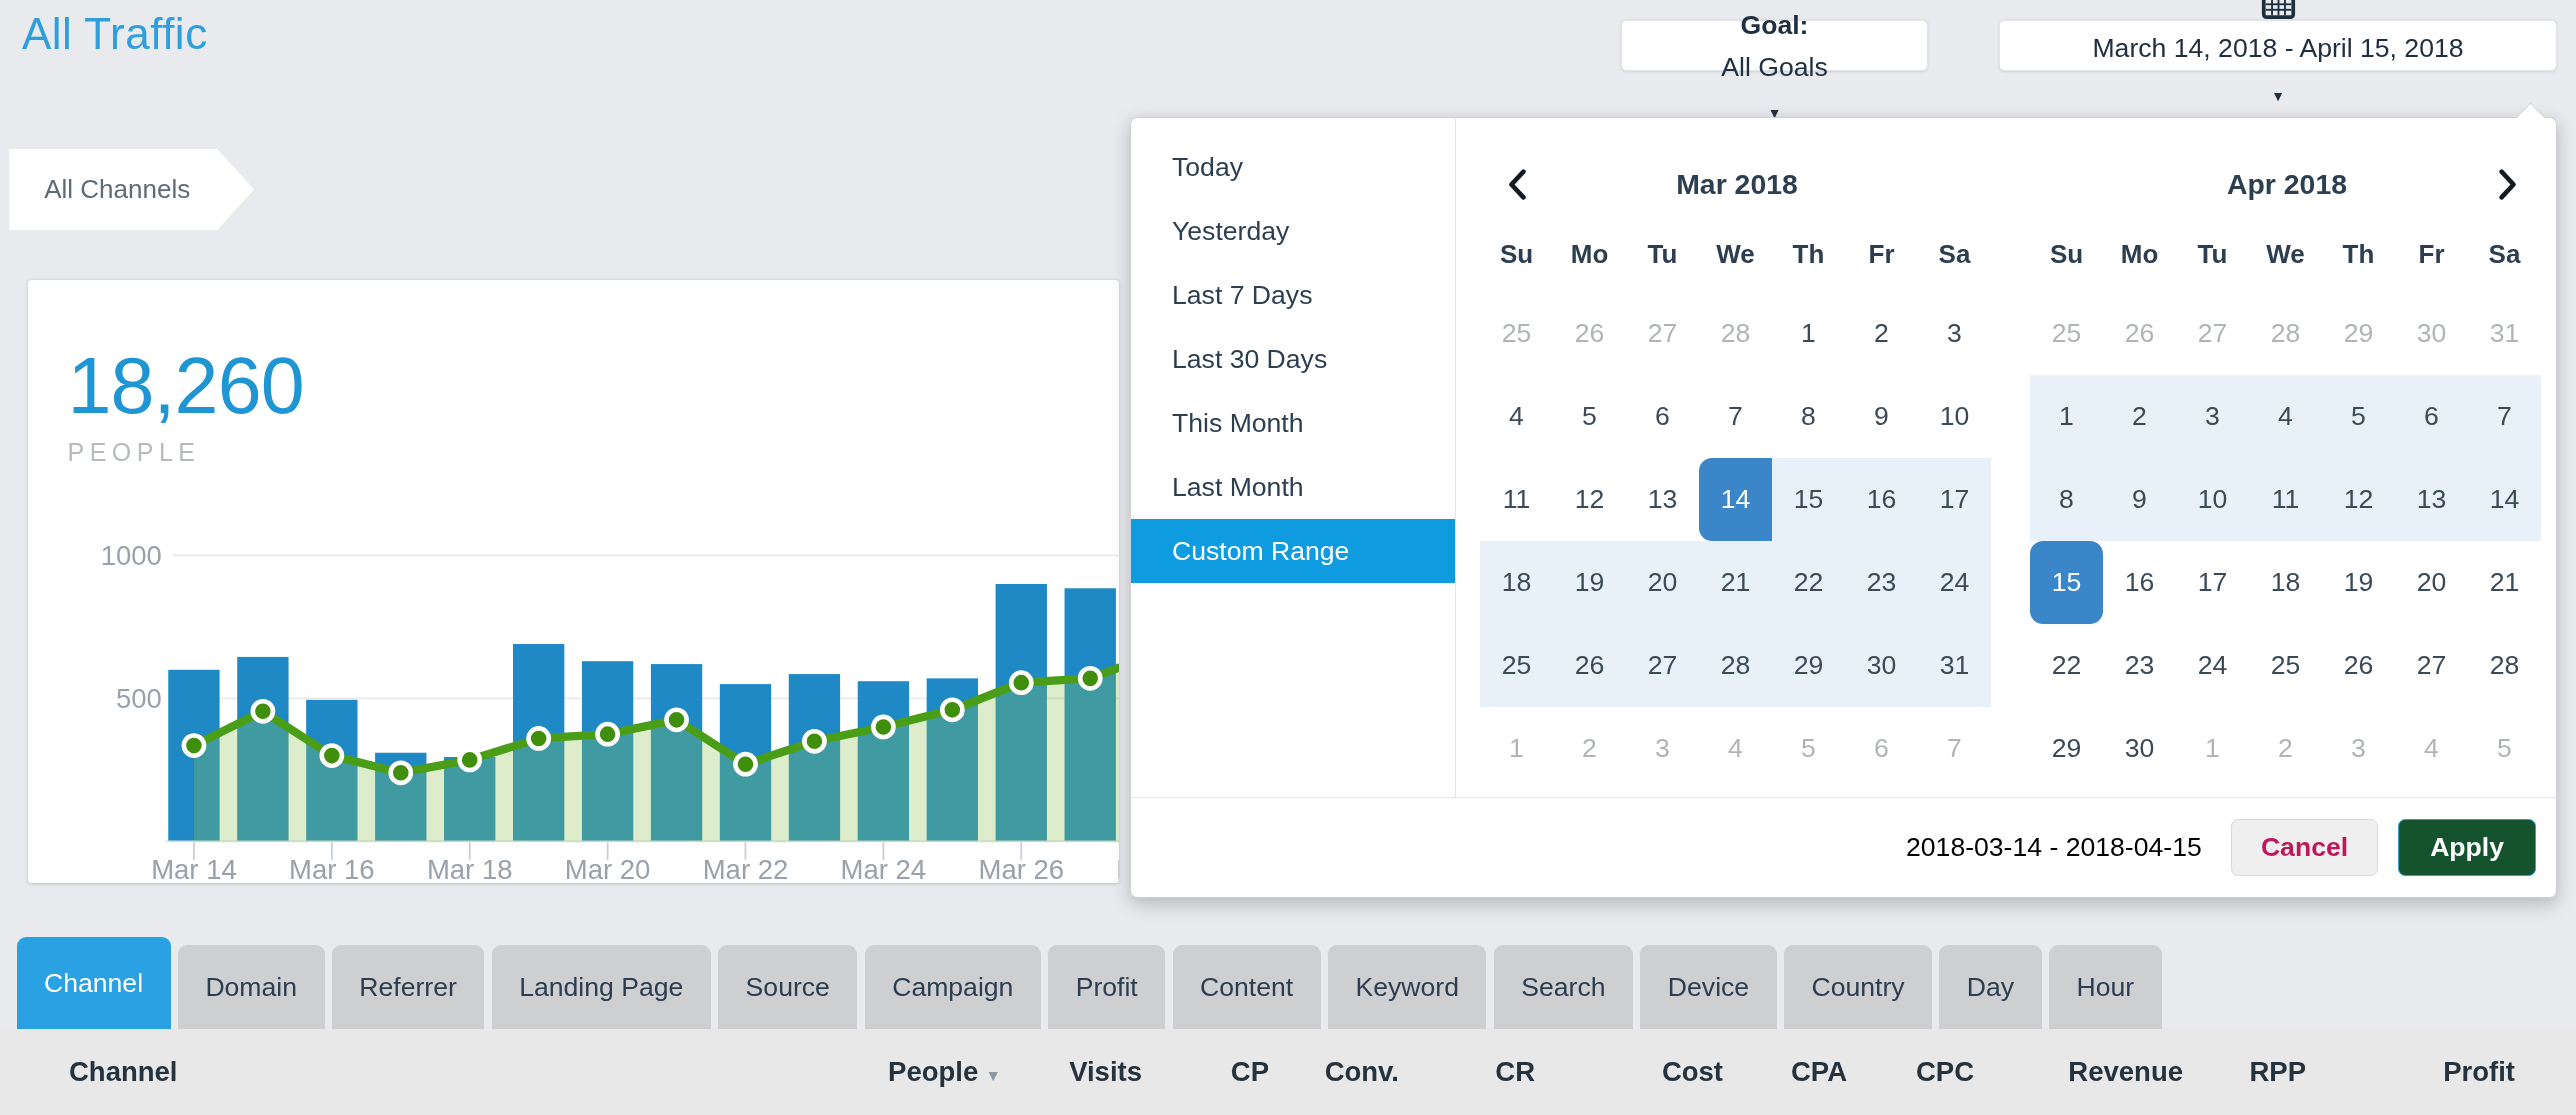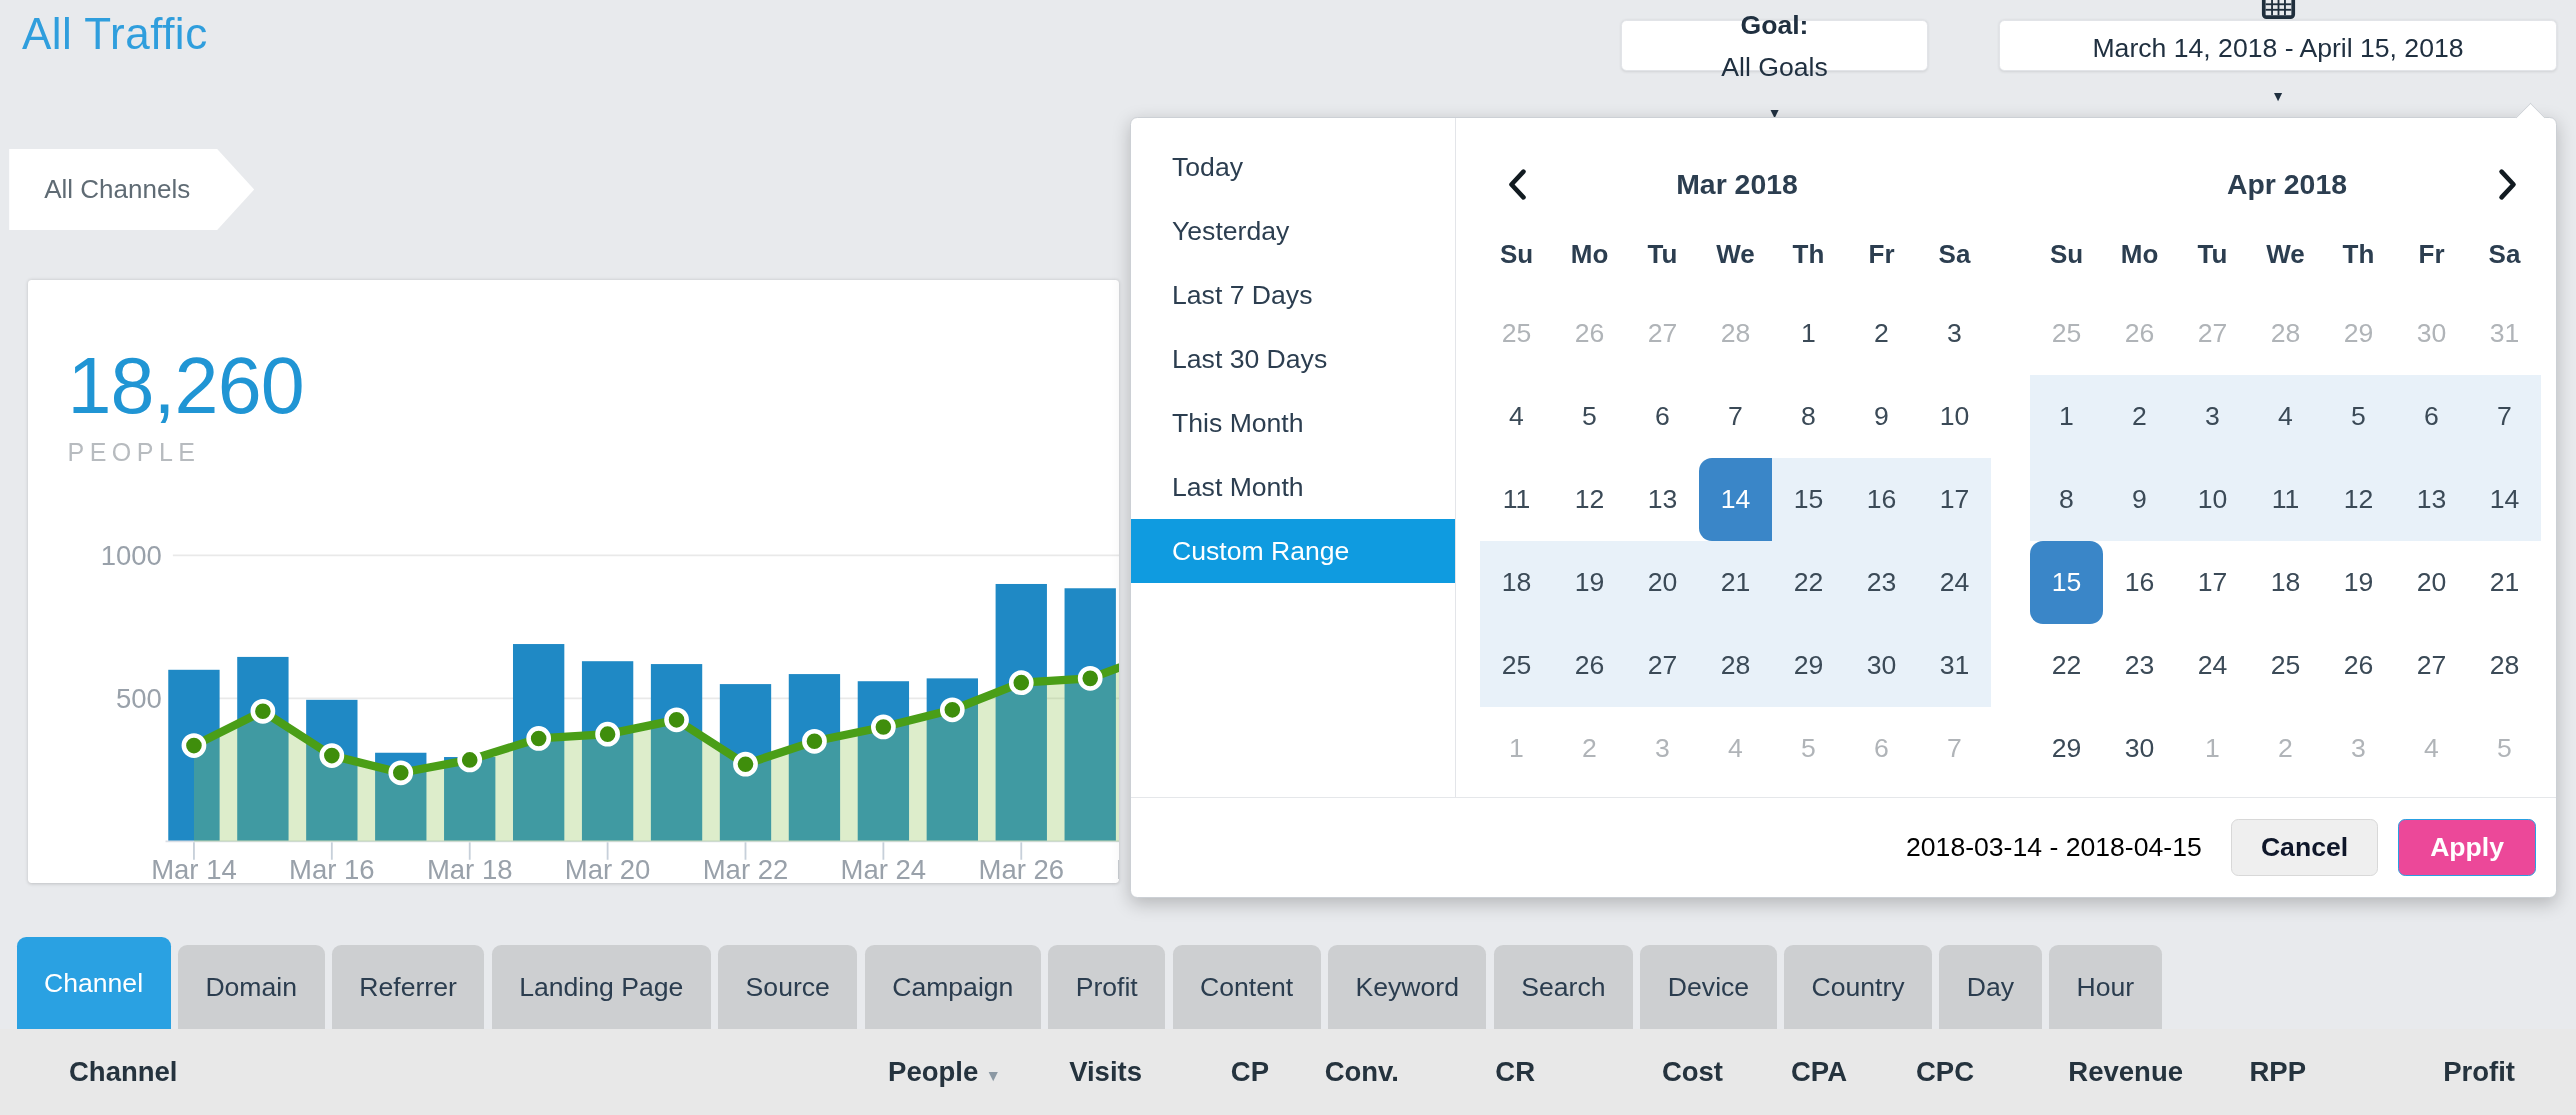--- a/index.html
+++ b/index.html
@@ -100,22 +100,22 @@
     position:absolute;left:0;right:0;bottom:0;height:99px;
     border-top:0.9px solid #e5e7ea;
     display:flex;align-items:center;justify-content:flex-end;
     gap:20px;padding-right:20px;font-size:26.6px;
   }
   .range-text{color:#000000;margin-right:9.2px;}
   .pf-btn{
     height:57px;border-radius:7.3px;font-size:26.6px;font-weight:bold;
     display:flex;align-items:center;cursor:pointer;box-sizing:border-box;
   }
-  .btn-cancel{background:#efefef;border:0.9px solid #d8d8d8;color:#0f172a;padding:0 29px;}
-  .btn-apply{background:#ec4899;border:0.9px solid #29a0e2;color:#ffffff;padding:0 31px;}
+  .btn-cancel{background:#efefef;border:0.9px solid #d8d8d8;color:#be185d;padding:0 29px;}
+  .btn-apply{background:#14532d;border:0.9px solid #29a0e2;color:#ffffff;padding:0 31px;}
   
   .tabs{
     position:absolute;left:16.5px;top:937px;right:9.2px;height:92px;
     display:flex;gap:7.3px;align-items:flex-end;
   }
   .tab{
     height:84px;line-height:84px;padding:0 27.5px;background:#cdcfd1;
     border-radius:9.2px 9.2px 0 0;font-size:26.6px;color:#2b3d4f;
     cursor:pointer;white-space:nowrap;
   }

